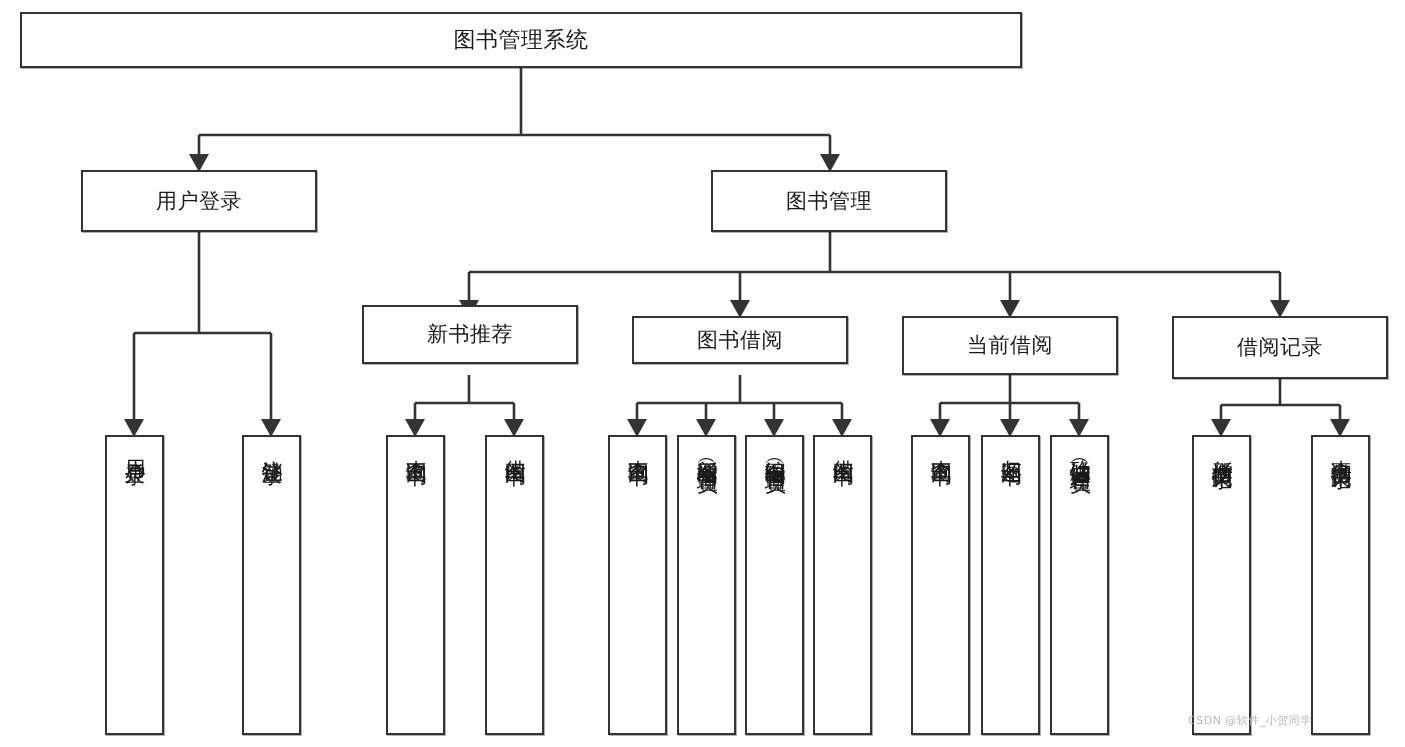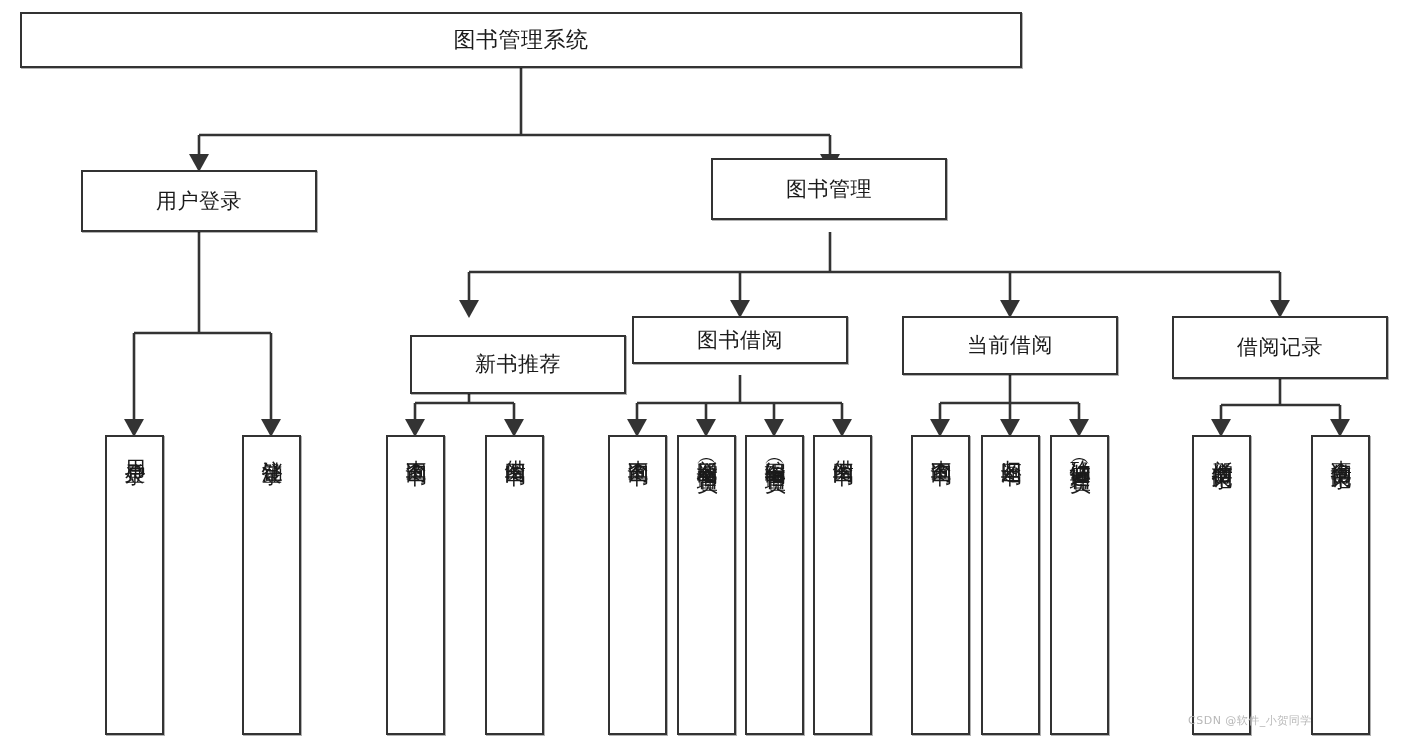--- a/index.html
+++ b/index.html
@@ -130,25 +130,25 @@
     </g>
   </svg>
 
   <div class="node h root" style="left:20px; top:12px; width:1002px; height:56px;">
     <span class="label">图书管理系统</span>
   </div>
 
   <div class="node h" style="left:81px; top:170px; width:236px; height:62px;">
     <span class="label">用户登录</span>
   </div>
-  <div class="node h" style="left:711px; top:158px; width:236px; height:62px;">
+  <div class="node h" style="left:711px; top:170px; width:236px; height:62px;">
     <span class="label">图书管理</span>
   </div>
 
-  <div class="node h" style="left:362px; top:335px; width:216px; height:59px;margin-left:48px;">
+  <div class="node h" style="left:362px; top:305px; width:216px; height:59px;">
     <span class="label">新书推荐</span>
   </div>
   <div class="node h" style="left:632px; top:316px; width:216px; height:48px;">
     <span class="label">图书借阅</span>
   </div>
   <div class="node h" style="left:902px; top:316px; width:216px; height:59px;">
     <span class="label">当前借阅</span>
   </div>
   <div class="node h" style="left:1172px; top:316px; width:216px; height:63px;justify-content:center;">
     <span class="label">借阅记录</span>

